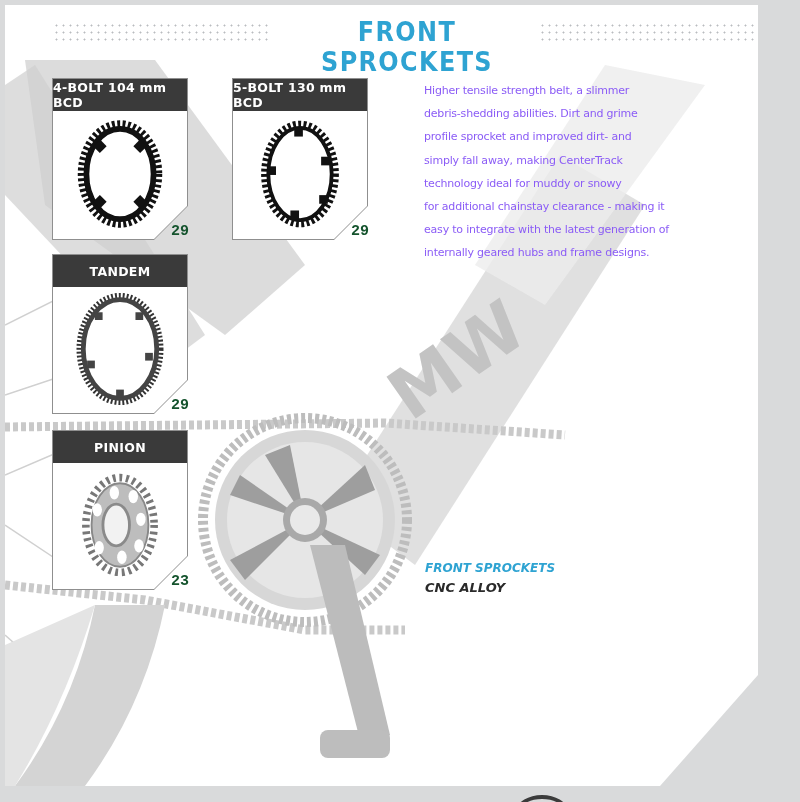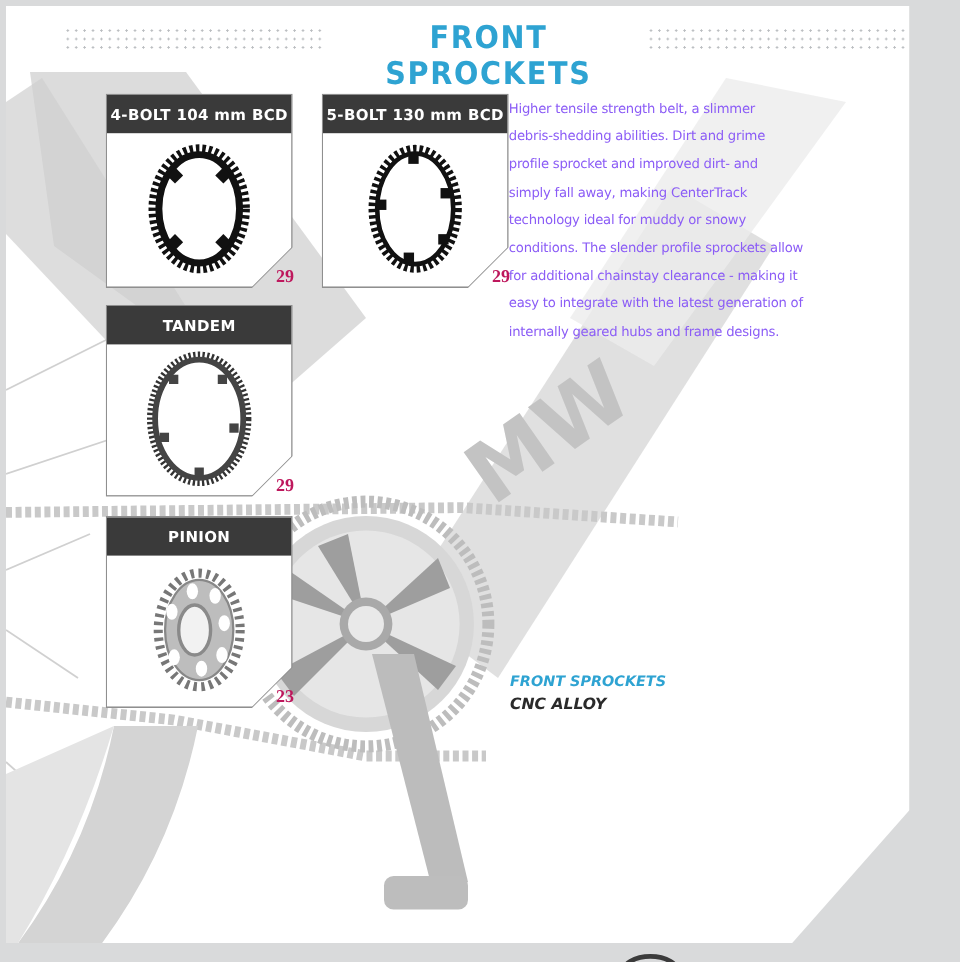--- a/index.html
+++ b/index.html
@@ -23,38 +23,38 @@
     background-image: radial-gradient(circle, #b9bcbf 0.9px, transparent 1.1px);
     background-size:7px 7px;
   }
   .title {
     position:absolute; top:12px; left:268px; width:268px; text-align:center;
     font-family:"DejaVu Sans","Liberation Sans", sans-serif;
     font-weight:bold; font-size:26px; letter-spacing:1.5px; color:#2ea3d2;
     transform:scaleX(0.92); transform-origin:center;
   }
 
-  .card { position:absolute; width:156px; height:162px;margin-left:36px; }
+  .card { position:absolute; width:136px; height:162px; }
   .card-frame {
     position:absolute; inset:0; background:#8f8f8f;
     clip-path: polygon(0 0, 100% 0, 100% calc(100% - 34px), calc(100% - 34px) 100%, 0 100%);
   }
   .card-inner {
     position:absolute; left:1px; top:1px; right:1px; bottom:1px; background:#fff;
     clip-path: polygon(0 0, 100% 0, 100% calc(100% - 33px), calc(100% - 33px) 100%, 0 100%);
   }
   .card-head {
     position:absolute; left:0; top:0; right:0; height:32px; background:#3a3a3a; color:#fff;
     font-weight:bold; font-size:12.5px; letter-spacing:0.3px; display:flex; align-items:center; justify-content:center;
     font-family:"DejaVu Sans","Liberation Sans", sans-serif;
   }
   .card-img { position:absolute; left:0; right:0; top:34px; bottom:4px; display:flex; align-items:center; justify-content:center; }
   .card-num {
-    position:absolute; right:-1px; bottom:0px; color:#be185d; font-weight:bold; font-size:15px;
-    font-family:Liberation Serif, serif;
+    position:absolute; right:-1px; bottom:0px; color:#14532d; font-weight:bold; font-size:15px;
+    font-family:Liberation Mono, monospace;
   }
 
   .desc {
     position:absolute; left:419px; top:74px; width:300px; font-size:11px; line-height:23.2px; color:#8b5cf6;
     font-family:"DejaVu Sans","Liberation Sans", sans-serif; letter-spacing:-0.2px;
   }
   .caption1 {
     position:absolute; left:420px; top:556px; color:#2ea3d2; font-size:12px; font-weight:bold; font-style:italic;
     font-family:"DejaVu Sans","Liberation Sans", sans-serif;
   }
@@ -201,21 +201,20 @@
     </div>
     <div class="card-num">23</div>
   </div>
 
   <div class="desc">
     <div>Higher tensile strength belt, a slimmer</div>
     <div>debris-shedding abilities.  Dirt and grime</div>
     <div>profile sprocket and improved dirt- and</div>
     <div>simply fall away, making CenterTrack</div>
     <div>technology ideal for muddy or snowy</div>
-    <div>conditions. The slender profile sprockets allow</div>
     <div>for additional chainstay clearance - making it</div>
     <div>easy to integrate with the latest generation of</div>
     <div>internally geared hubs and frame designs.</div>
   </div>
 
   <div class="caption1">FRONT SPROCKETS</div>
   <div class="caption2">CNC ALLOY</div>
 </div>
 
 <div class="bottom-logo"></div>

